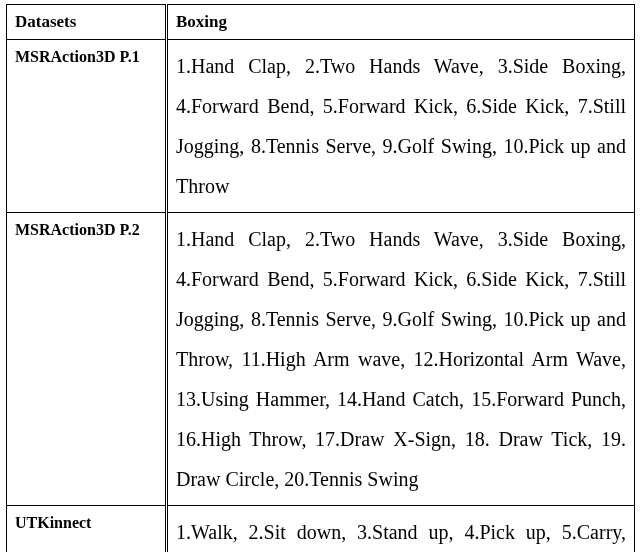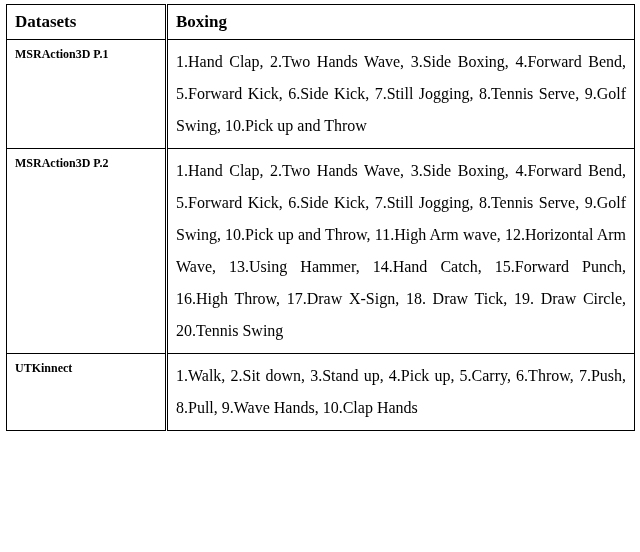--- a/index.html
+++ b/index.html
@@ -35,26 +35,26 @@
     line-height: 1.3;
     border-bottom: 1px solid #000;
   }
   
   th.col1, td.col1 {
     border-right: 3px double #000;
     margin-top: 16px;
   }
   td.col1 {
     font-weight: bold;
-    font-size: 12px;
+    font-size: 16px;
     line-height: 1.4;
   }
   td.col2 {
     font-weight: normal;
-    font-size: 16px;
+    font-size: 20px;
     line-height: 2.0;
     text-align: justify;
     text-justify: inter-word;
   }
   
 </style>
 </head>
 <body>
 <div class="wrap">
 

